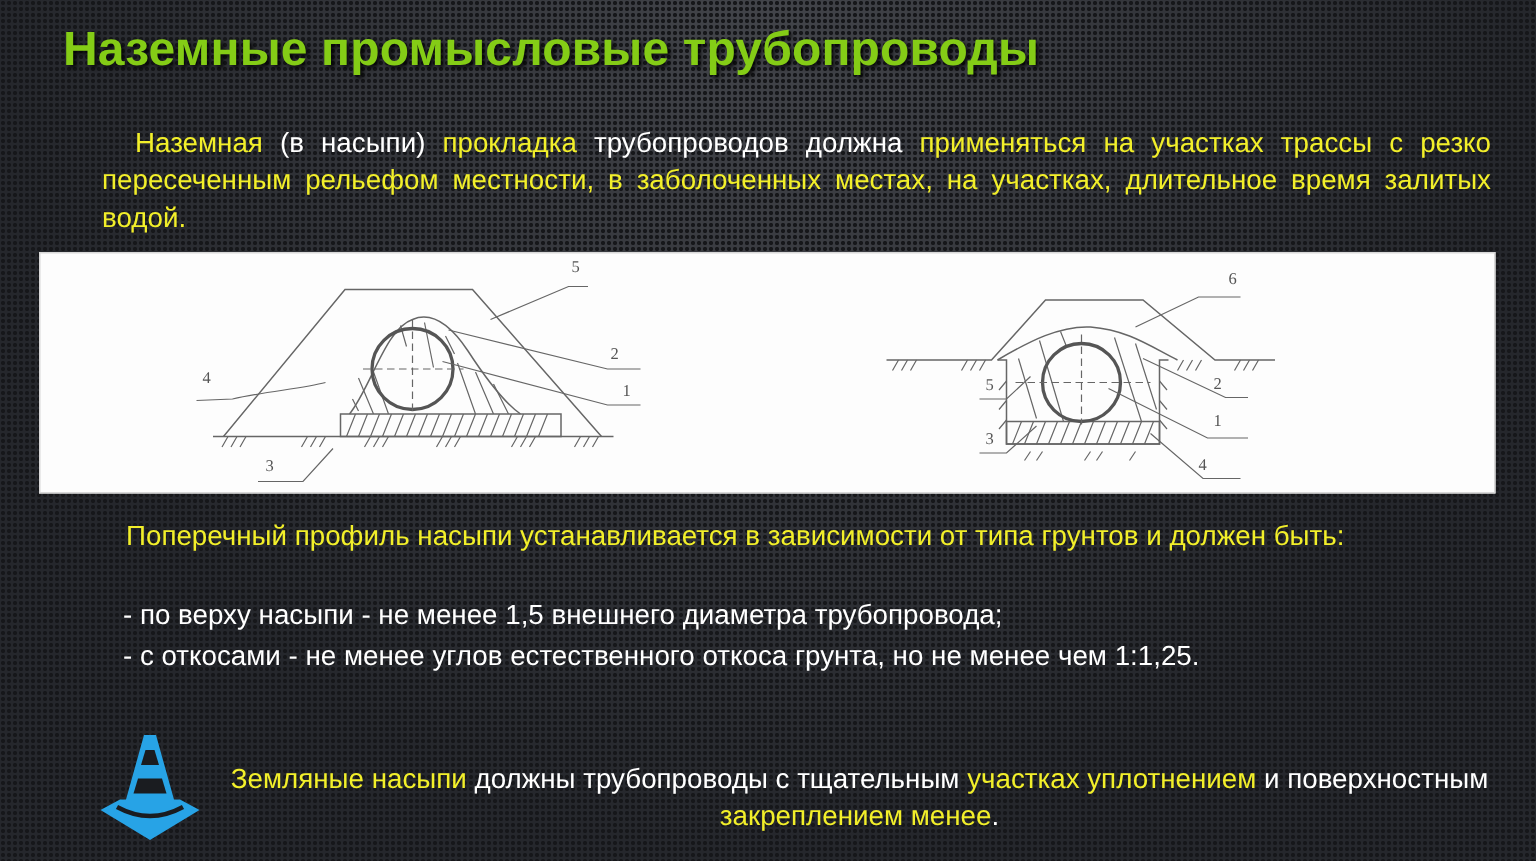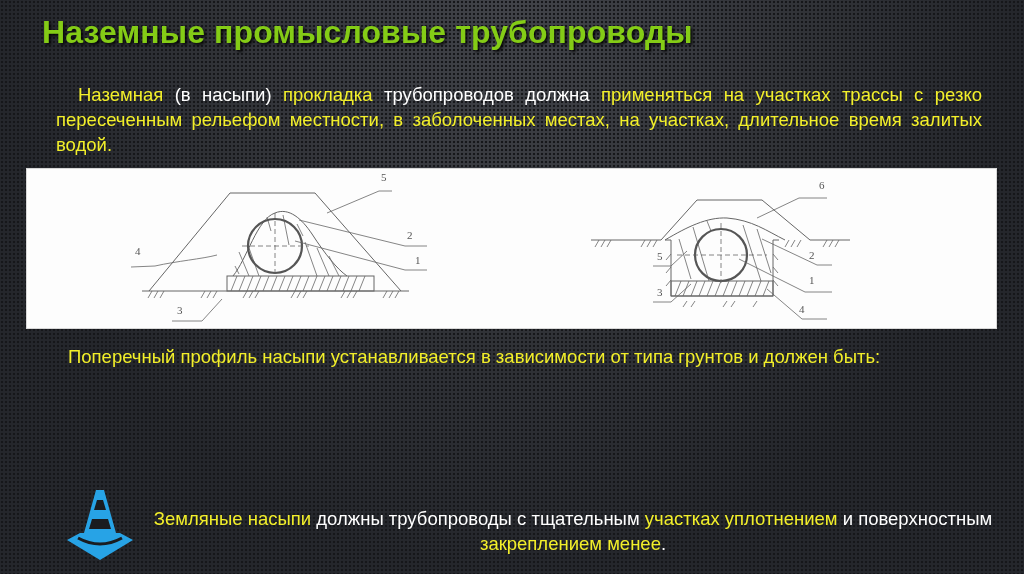--- a/index.html
+++ b/index.html
@@ -17,26 +17,26 @@
     font-size:32px; font-weight:bold; color:#84cc16;
     text-shadow:2px 2px 3px rgba(0,0,0,0.8);
     letter-spacing:0.1px;
   }
   .para {
     position:absolute; font-size:18.5px; line-height:25px; color:#ffffff;
     text-align:justify;
   }
   .y { color:#f2ef2a; }
   .w { color:#ffffff; }
-  .p1 { left:56px; top:82px; width:926px; text-indent:22px; }
+  .p1 { left:68px; top:82px; width:926px; text-indent:22px; }
   .panel {
     position:absolute; left:26px; top:168px; width:969px; height:159px;
     background:#fdfdfd; border:1px solid #d8d8d8;
   }
-  .p2 { left:46px; top:345px; width:926px; text-indent:22px; line-height:24px; }
+  .p2 { left:62px; top:345px; width:926px; text-indent:22px; line-height:24px; }
   .list { position:absolute; left:82px; top:397px; font-size:18.5px; line-height:26.5px; color:#fff; }
   .list div { white-space:nowrap; }
   .cone { position:absolute; left:64px; top:484px; width:72px; height:76px; }
   .p3 {
     position:absolute; left:150px; top:506px; width:846px;
     font-size:18.5px; line-height:25px; text-align:center; color:#fff;
   }
   svg text { font-family:"Liberation Serif", serif; font-size:11px; fill:#555; }
 </style>
 </head>
@@ -118,20 +118,22 @@
       <text x="772" y="144" stroke="none">4</text>
       <text x="630" y="91" stroke="none">5</text>
       <text x="630" y="127" stroke="none">3</text>
     </g>
   </svg>
 </div>
 
 <div class="para p2 y">Поперечный профиль насыпи устанавливается в зависимости от типа грунтов и должен быть:</div>
 
 <div class="list">
+  <div>- по верху насыпи - не менее 1,5 внешнего диаметра трубопровода;</div>
+  <div>- с откосами - не менее углов естественного откоса грунта, но не менее чем 1:1,25.</div>
 </div>
 
 <div class="cone">
   <svg width="72" height="76" viewBox="0 0 72 76">
     <path d="M3 56 L36 76 L69 56 L56 49 L52 49 L40 6 L32 6 L20 49 L16 49 Z" fill="#27a3e6"></path>
     <path d="M33 16 L39 16 L42 26 L30 26 Z" fill="#1a1c20"></path>
     <path d="M28 35 L44 35 L47 45 L25 45 Z" fill="#1a1c20"></path>
     <path d="M14 54 Q36 66 58 54" stroke="#1a1c20" stroke-width="3" fill="none"></path>
   </svg>
 </div>

